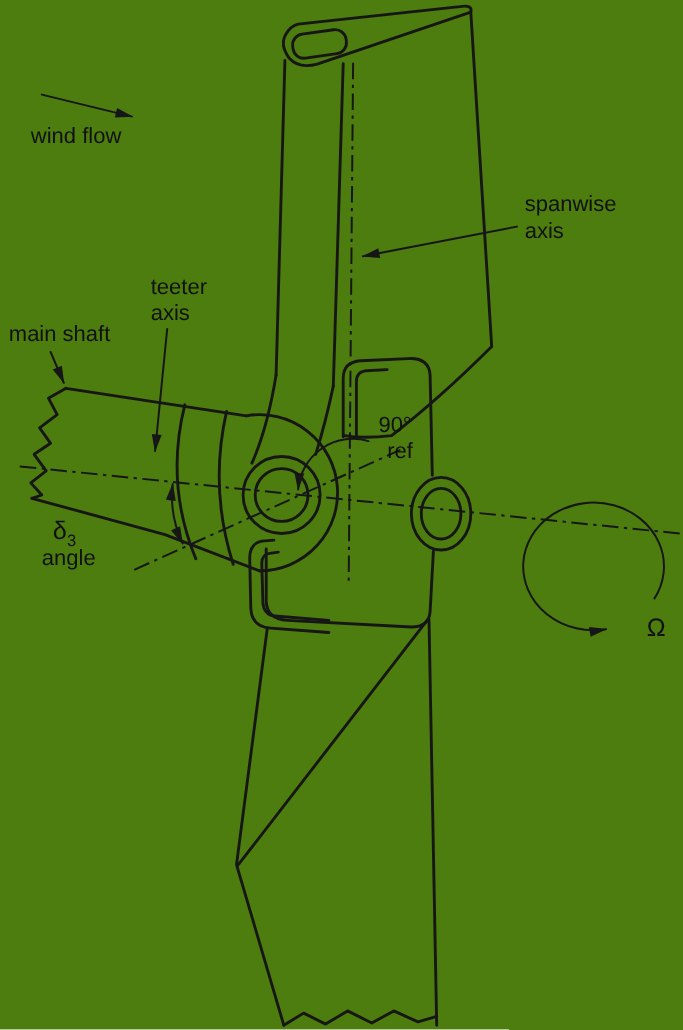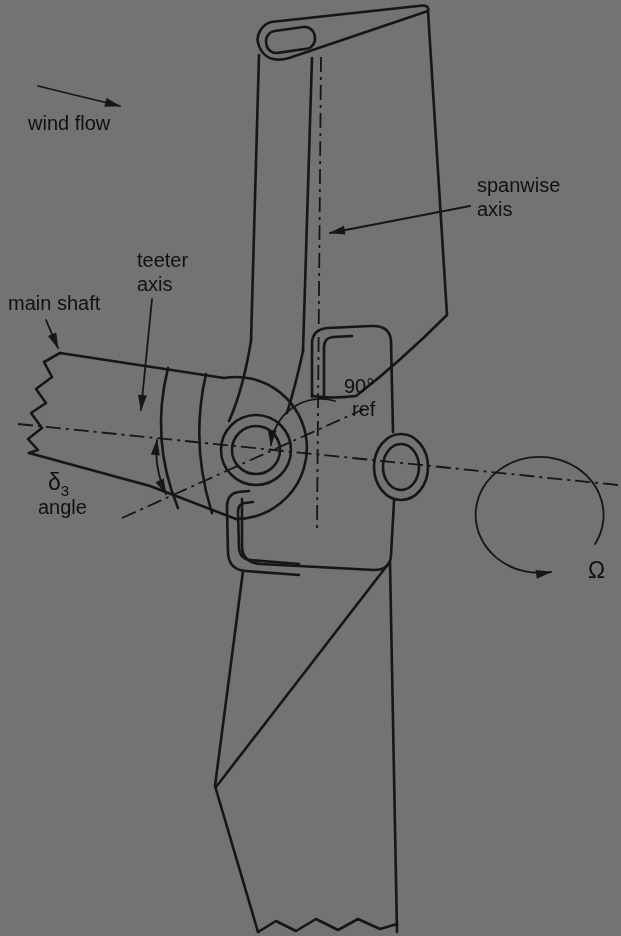--- a/index.html
+++ b/index.html
@@ -1,19 +1,19 @@
 <!DOCTYPE html>
 <html><head>
 <meta charset="utf-8">
 <style>
   html, body { margin:0; padding:0; background:#ffffff; }
   .stage {
     position:relative;
     width:621px; height:936px;
-    background:#737373;
+    background:#4d7c0f;
     overflow:hidden;
   }
   svg { display:block; }
   
   .s  { fill:none; stroke:#161616; stroke-width:2.6; stroke-linecap:round; stroke-linejoin:round; }
   
   .dd { fill:none; stroke:#161616; stroke-width:1.8; stroke-dasharray:15 5 3 5; stroke-linecap:butt; }
   
   .ld { fill:none; stroke:#161616; stroke-width:1.8; stroke-linecap:round; }
   marker path { fill:#161616; stroke:none; }

